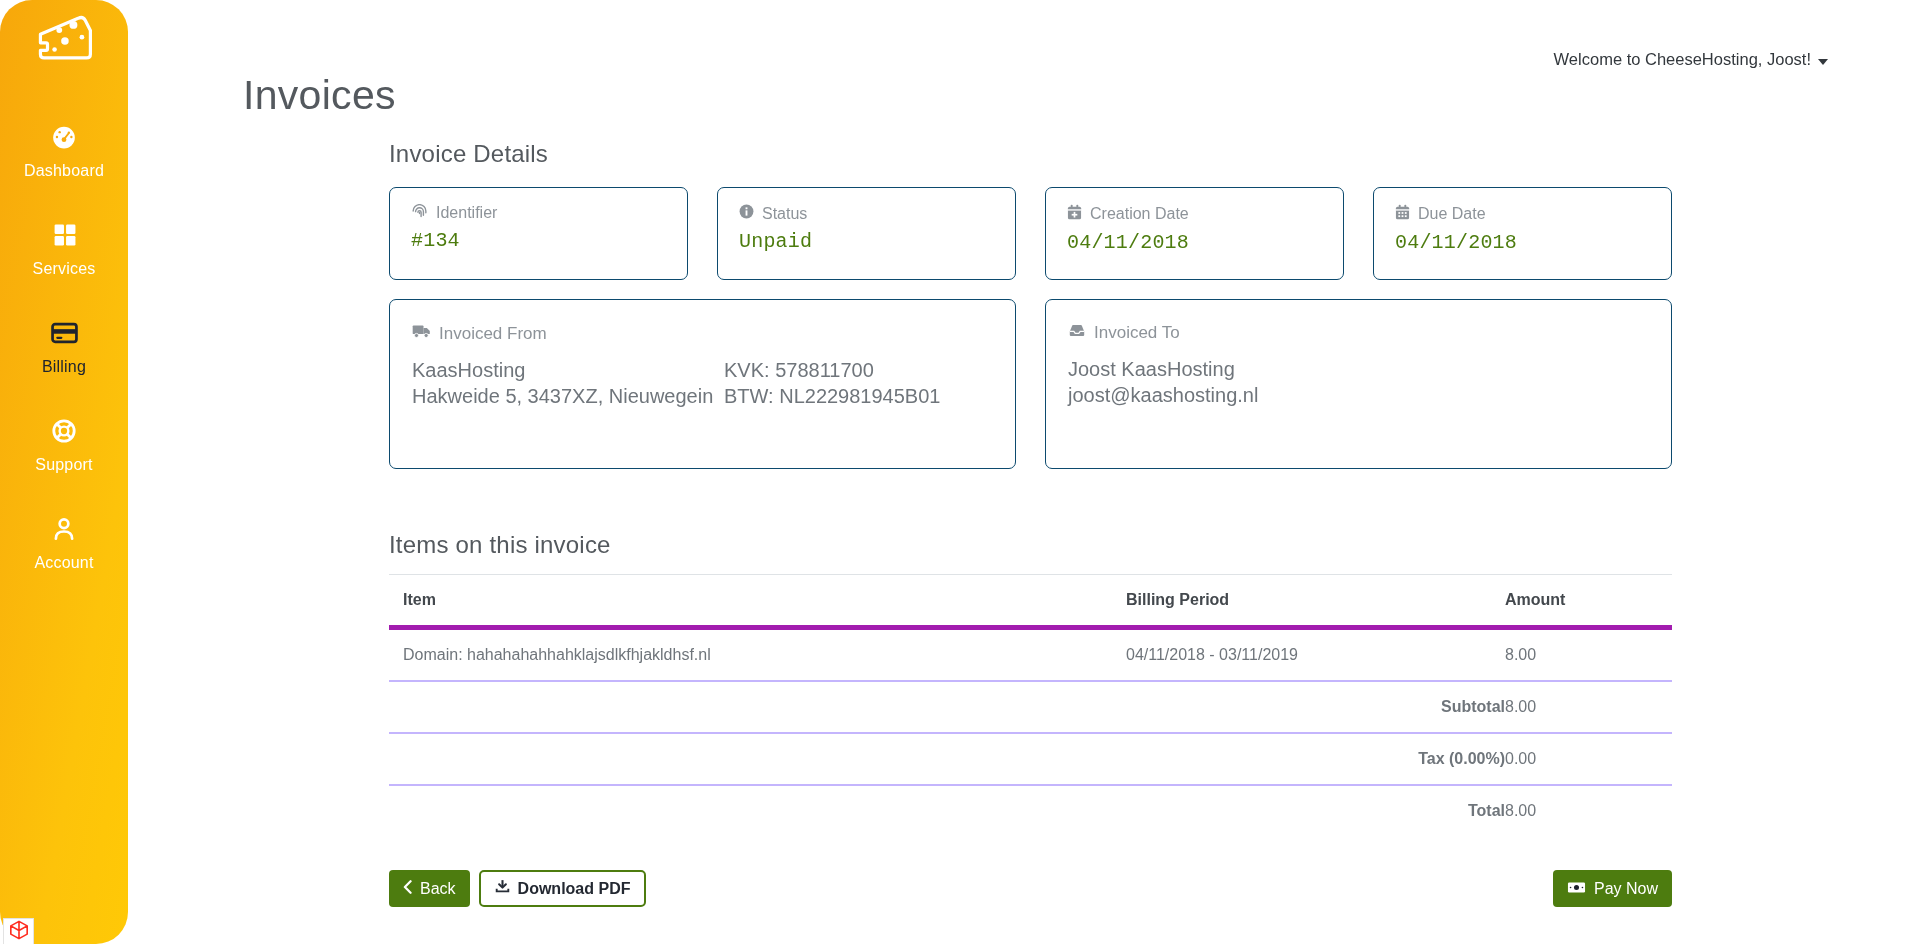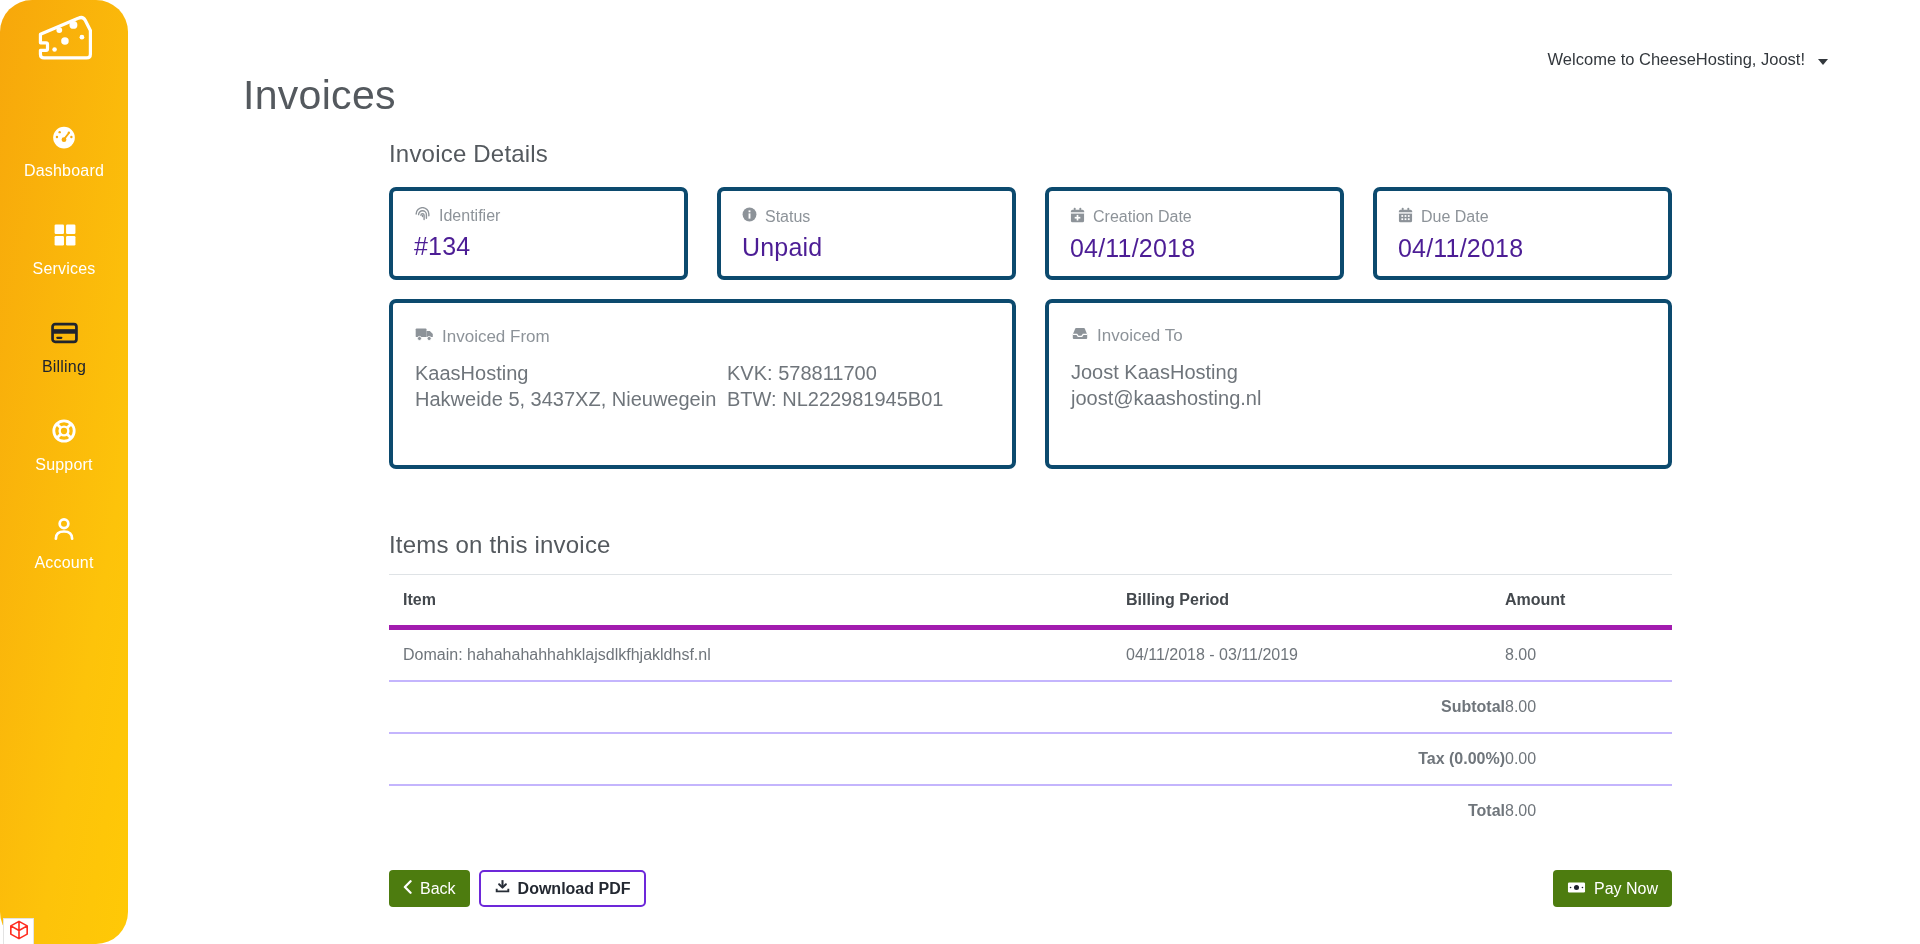--- a/index.html
+++ b/index.html
@@ -18,34 +18,34 @@
   .nav-item .nlabel { margin-top:12px; font-size:16px; color:#ffffff; letter-spacing:.2px; }
   .nav-item.active .nlabel { color:#20242e; font-weight:500; }
 
   
   .debug-tab { position:absolute; left:3px; bottom:0; width:31px; height:26px;
     background:#fff; border:1px solid #e3e3e3; border-bottom:none;
     display:flex; align-items:center; justify-content:center; }
 
   
   .user-menu { position:absolute; top:50px; right:92px; display:flex; align-items:center;
-    gap:13px; cursor:pointer;justify-content:flex-end; }
+    gap:7px; cursor:pointer;justify-content:flex-end; }
   .user-menu .wtext { font-size:16.5px; color:#33383d; }
 
   
   .page-title { position:absolute; left:243px; top:72px; font-size:41px; font-weight:500;
     color:#54595e; letter-spacing:.3px; }
   .section { position:absolute; left:389px; top:140px; width:1283px; }
   h4.sec-head { font-size:24px; font-weight:500; color:#54595e; letter-spacing:.2px; }
 
   .cards-row1 { margin-top:19px; display:flex; gap:29px; }
-  .card { background:#fff; border:4px solid #0c4a6e; border-radius:7px; }
+  .card { background:#fff; border:1px solid #0c4a6e; border-radius:7px; }
   .card.small { width:299px; height:93px; padding:16px 21px; }
   .card-label { display:flex; align-items:center; gap:8px; font-size:16px; color:#8d9399; }
-  .card-value { margin-top:7px; font-size:25px; color:#4c1d95; letter-spacing:.2px; }
+  .card-value { margin-top:7px; font-size:20px; color:#4d7c0f; letter-spacing:.2px;font-family:Liberation Mono, monospace; }
 
   .cards-row2 { margin-top:19px; display:flex; gap:29px; }
   .card.wide { width:627px; height:170px; padding:23px 22px; }
   .card.wide .card-label { font-size:17px; }
   .addr-cols { margin-top:13px; display:flex; }
   .addr-col { font-size:20px; color:#6f757b; line-height:26px; }
   .addr-col.c1 { width:312px; }
 
   .items-head { margin-top:62px; }
   table.items { margin-top:15px; width:1283px; border-collapse:collapse; table-layout:fixed; }
@@ -54,21 +54,21 @@
   table.items td { border-top:2px solid #c4b5fd; font-size:16px; color:#6f757b; padding:16px 0; }
   table.items tr:first-child td { border-top:none; }
   table.items .c1 { padding-left:14px; }
   td.sum-label { text-align:right; padding-right:26px; font-weight:bold; color:#43484d; }
 
   .actions { margin-top:34px; display:flex; align-items:center; }
   .btn { display:inline-flex; align-items:center; gap:8px; height:37px; padding:0 14px;
     border-radius:4px; font-size:16px; font-weight:500; cursor:pointer;
     font-family:"Liberation Sans","DejaVu Sans",sans-serif; }
   .btn-dark { background:#4d7c0f; color:#fff; border:none; }
-  .btn-outline { background:#fff; color:#232831; border:2px solid #6d28d9; border-radius:5px;
+  .btn-outline { background:#fff; color:#232831; border:2px solid #4d7c0f; border-radius:5px;
     margin-left:9px; font-weight:600; }
   .btn-pay { margin-left:auto; }
 </style>
 </head>
 <body>
 
 <div class="page">
 
   <div class="sidebar">
     <div class="logo">

